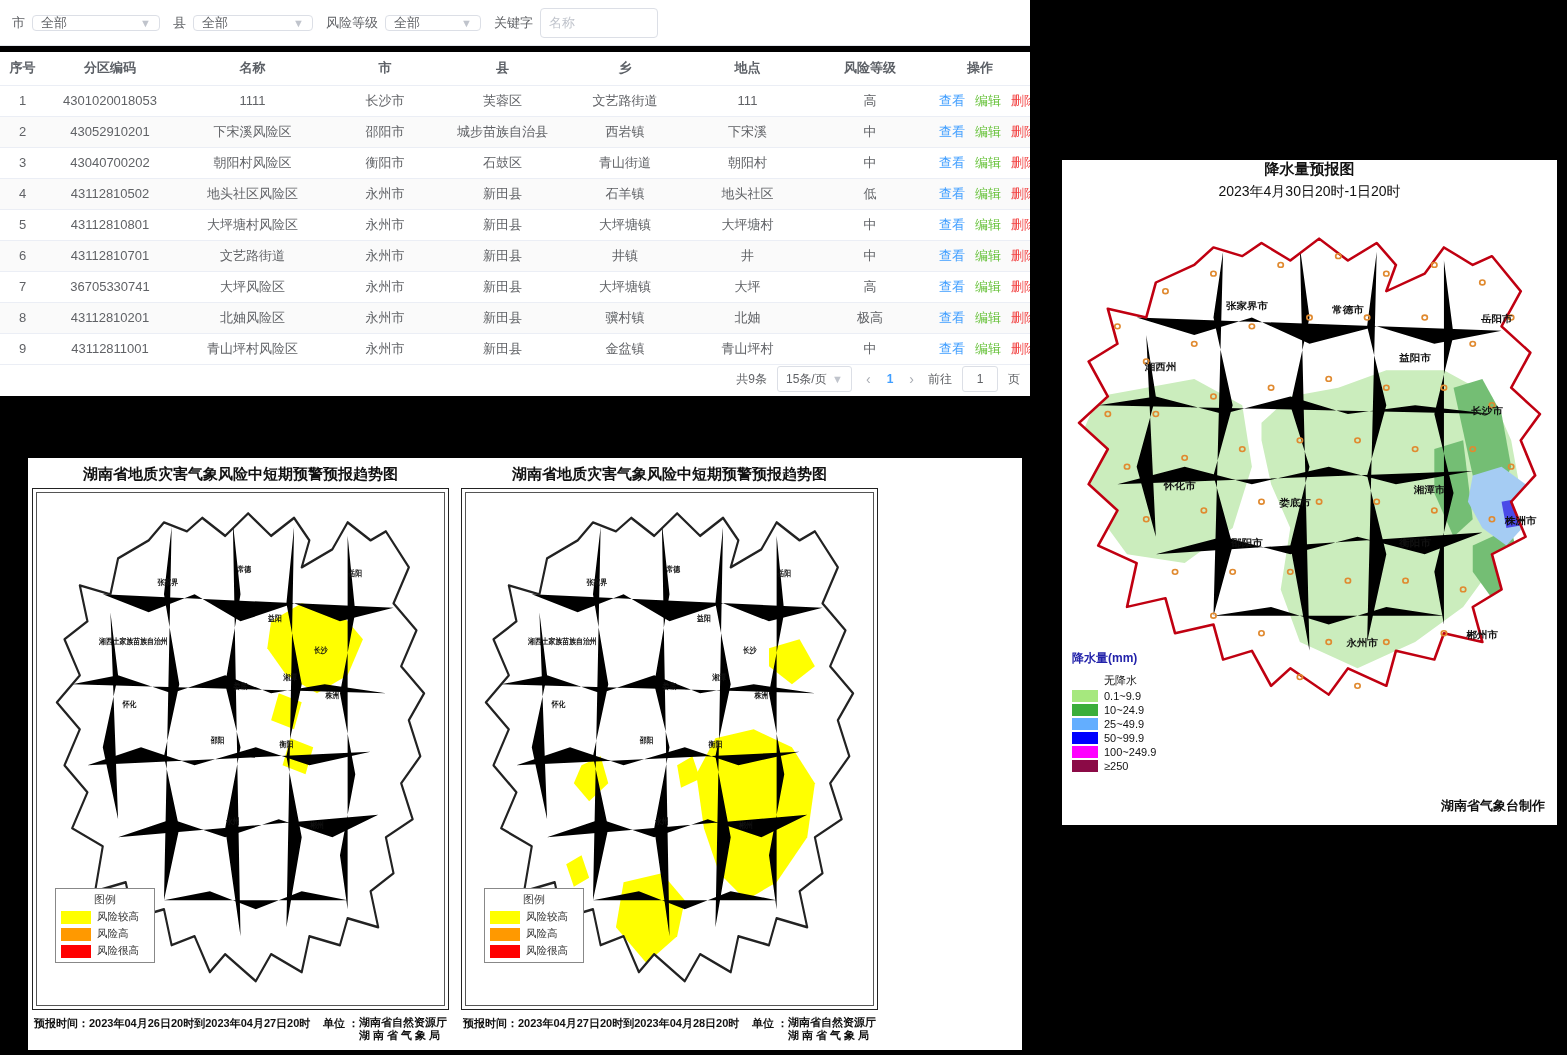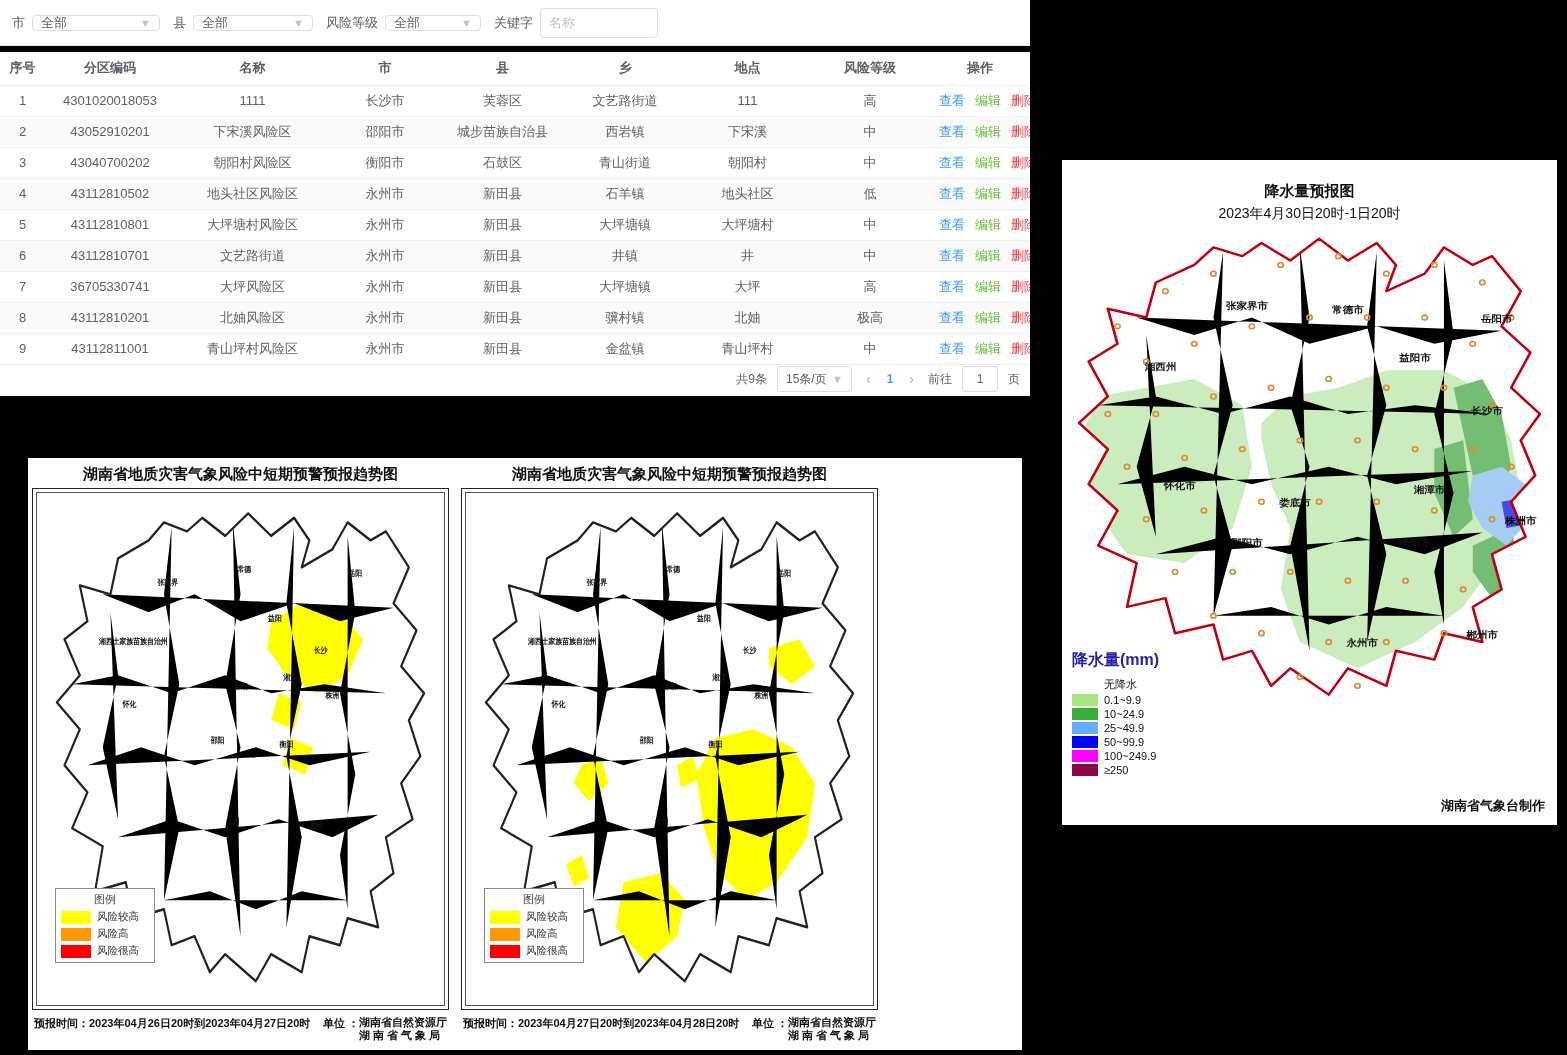--- a/index.html
+++ b/index.html
@@ -62,25 +62,25 @@
   .lg-row .sw { width:30px; height:13px; margin-right:6px; flex:none; }
   .lg-row span:last-child { font-size:10.5px; color:#333; white-space:nowrap; }
   .map-caption { display:flex; justify-content:space-between; align-items:flex-start;
     font-size:11px; font-weight:bold; color:#111; padding:6px 2px 0; }
   .unit-block { display:flex; }
   .unit-lines div { line-height:13px; }
   .unit-lines div:last-child { letter-spacing:3px; }
 
   
   #precip-card { left:1062px; top:160px; width:495px; height:665px; }
-  .p-title { text-align:center; font-size:15px; font-weight:bold; color:#111; padding-top:22px; }
+  .p-title { text-align:center; font-size:15px; font-weight:bold; color:#111; padding-top:0; }
   .p-sub { text-align:center; font-size:14px; color:#111; padding-top:4px; }
   #precip-svg { position:absolute; left:0; top:56px; width:495px; height:512px; }
   .precip-legend { position:absolute; left:10px; top:490px; }
-  .pl-title { font-size:16px; font-weight:bold; color:#2222aa; margin-bottom:6px; }
+  .pl-title { font-size:12px; font-weight:bold; color:#2222aa; margin-bottom:6px; }
   .precip-legend .lg-row { margin-top:2px; }
   .precip-legend .sw { width:26px; height:12px; margin-right:6px; flex:none; }
   .precip-legend .lg-row span:last-child { font-size:11px; color:#111; }
   .p-credit { position:absolute; right:12px; bottom:10px; font-size:13px; font-weight:bold; color:#111; }
 
   
   .outline-black { fill:none; stroke:#222; stroke-width:0.55; stroke-linejoin:round; }
   .outline-red { fill:none; stroke:#c00011; stroke-width:0.55; stroke-linejoin:round; }
   .yellow path { fill:#ffff00; stroke:none; }
   .pg-light { fill:#cbedbd; } .pg-mid { fill:#74be74; }

